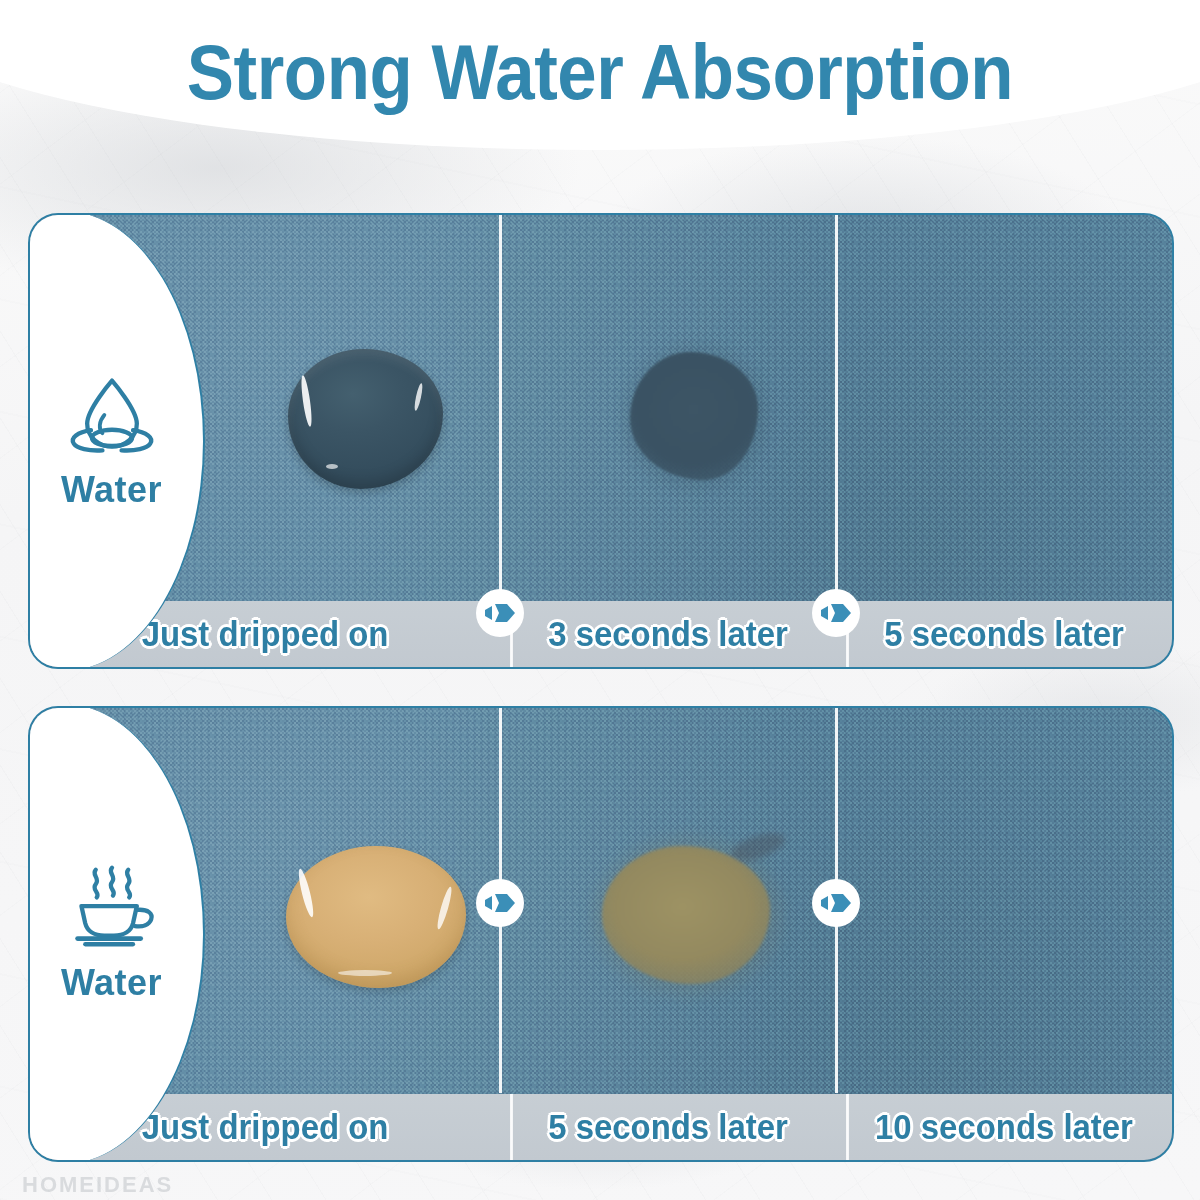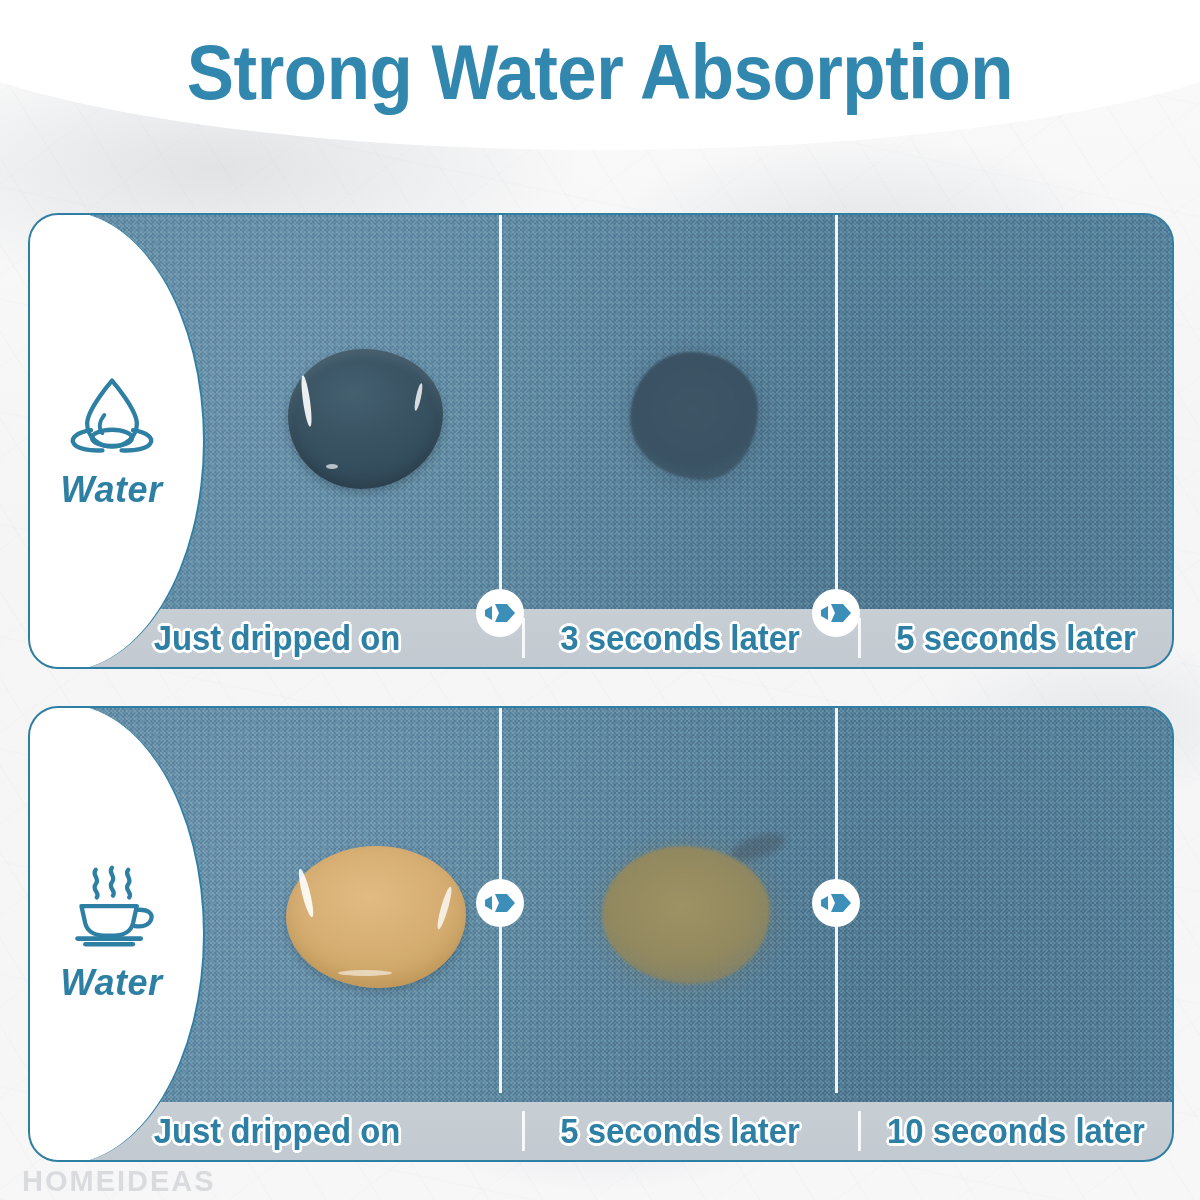--- a/index.html
+++ b/index.html
@@ -151,21 +151,20 @@
     height: 86px;
     display: block;
   }
   .label-text {
     margin-top: 12px;
     font-family: "Liberation Sans", sans-serif;
     font-weight: bold;
     font-size: 36px;
     color: #2E7FA4;
     letter-spacing: 0.5px;
-    font-style: italic;
   }
 
   
   .puddle {
     position: absolute;
     z-index: 5;
   }
 
   
   #water-fresh {
@@ -307,28 +306,27 @@
     z-index: 8;
     display: flex;
     align-items: center;
     justify-content: center;
   }
   .arrow-badge svg { display: block; }
 
   
   .caption-bar {
     position: absolute;
-    left: 12px;
+    left: 0;
     bottom: 0;
     width: 100%;
-    height: 58px;
+    height: 66px;
     background: linear-gradient(180deg, #c7ced4 0%, #c2c9d0 100%);
     z-index: 7;
     display: flex;
-    align-items: center;
   }
   .caption-cell {
     position: relative;
     display: flex;
     align-items: center;
     justify-content: center;
     font-family: "Liberation Sans", sans-serif;
     font-weight: bold;
     font-size: 35px;
     color: #2E7FA4;
@@ -352,21 +350,21 @@
     background: rgba(255,255,255,0.92);
   }
 
   
   #watermark {
     position: absolute;
     left: 22px;
     bottom: 2px;
     font-family: "Liberation Sans", sans-serif;
     font-weight: bold;
-    font-size: 29px;
+    font-size: 22px;
     letter-spacing: 2px;
     color: rgba(150,156,162,0.30);
     z-index: 3;
   }
 </style>
 </head>
 <body>
 
 <div id="page">
 

